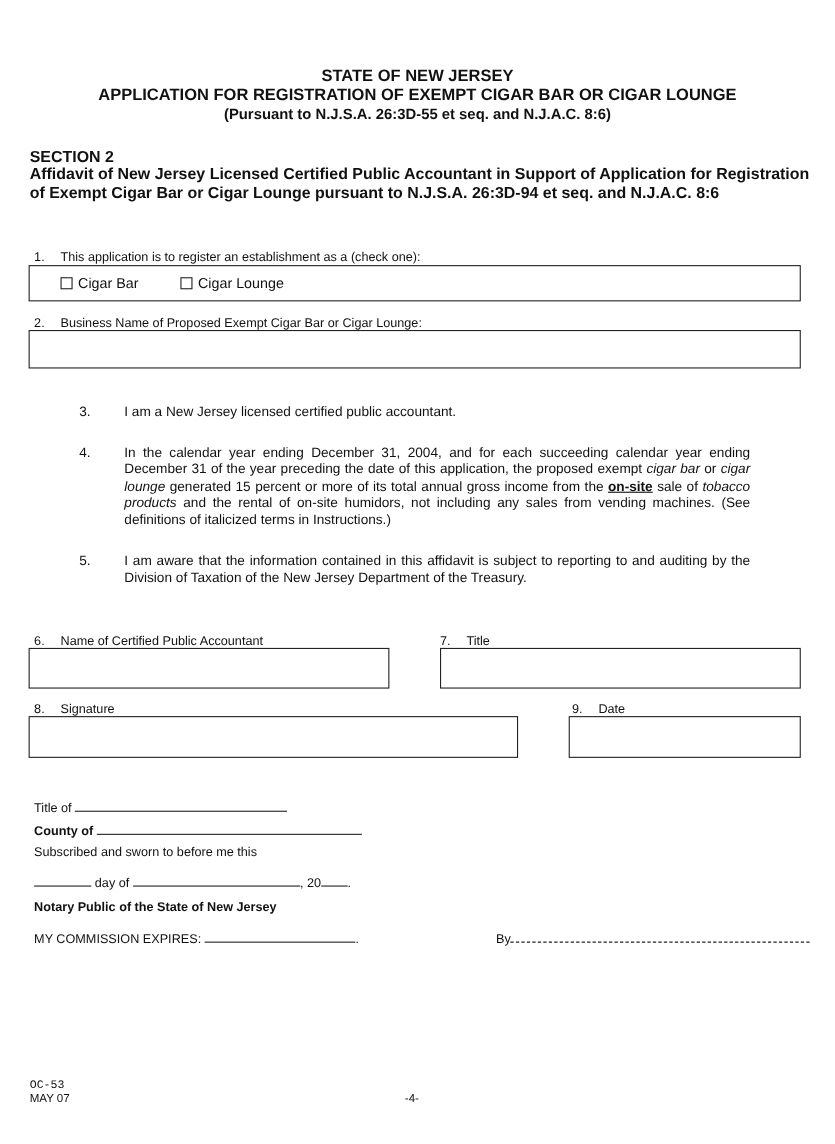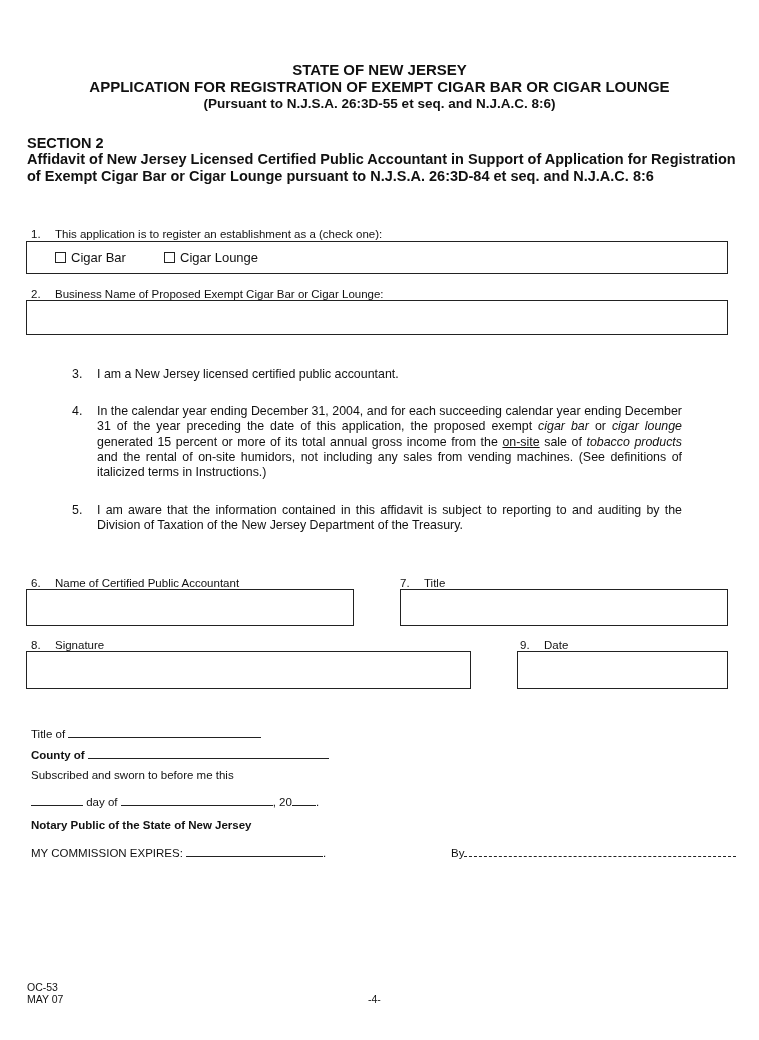--- a/index.html
+++ b/index.html
@@ -47,44 +47,44 @@
     .chk .sq {
       width: 11px; height: 11px; border: 1.3px solid #222; display: inline-block;
       margin-right: 5px; box-sizing: border-box;
     }
 
     
     .stmt {
       left: 72px; width: 610px; font-size: 12.4px; line-height: 15.3px;
     }
     .stmt .n { position: absolute; left: 0; top: 0; }
-    .stmt .t { margin-left: 25px; text-align: justify; text-align-last: left; }
+    .stmt .t { margin-left: 41px; text-align: justify; text-align-last: left; }
     .stmt .t i { font-style: italic; }
-    .stmt .t u { text-decoration: underline; }
+    .stmt .t u { text-decoration: underline; font-weight: bold; }
 
     
     .nl {
       font-size: 11.5px; line-height: 14px; white-space: nowrap;
     }
     .uline {
       display: inline-block; border-bottom: 1px solid #222; height: 11px; vertical-align: baseline;
     }
     .bold { font-weight: bold; }
 
     .foot { font-size: 10.5px; line-height: 12px; }
   </style>
 </head>
 <body>
 
 <div class="abs hdr hdr1">STATE OF NEW JERSEY</div>
 <div class="abs hdr hdr2">APPLICATION FOR REGISTRATION OF EXEMPT CIGAR BAR OR CIGAR LOUNGE</div>
 <div class="abs hdr hdr3">(Pursuant to N.J.S.A. 26:3D-55 et seq. and N.J.A.C. 8:6)</div>
 
 <div class="abs sec-title">SECTION 2</div>
-<div class="abs sec-sub">Affidavit of New Jersey Licensed Certified Public Accountant in Support of Application for Registration of Exempt Cigar Bar or Cigar Lounge pursuant to N.J.S.A. 26:3D-84 et seq. and N.J.A.C. 8:6</div>
+<div class="abs sec-sub">Affidavit of New Jersey Licensed Certified Public Accountant in Support of Application for Registration of Exempt Cigar Bar or Cigar Lounge pursuant to N.J.S.A. 26:3D-94 et seq. and N.J.A.C. 8:6</div>
 
 <div class="abs flabel" style="left:31px; top:228px;">
   <span class="num">1.</span><span>This application is to register an establishment as a (check one):</span>
 </div>
 <div class="abs box" style="left:26px; top:241px; width:702px; height:33px;">
 </div>
 <div class="chk" style="left:55px;">
   <span class="sq"></span>
   <span>Cigar Bar</span>
 </div>
@@ -149,15 +149,15 @@
 </div>
 <div class="abs nl bold" style="left:31px; top:818px;">Notary Public of the State of New Jersey</div>
 <div class="abs nl" style="left:31px; top:845px;">
   <span>MY COMMISSION EXPIRES:</span>
   <span class="uline" style="width:137px;"></span><span>.</span>
 </div>
 <div class="abs nl" style="left:439px; top:845px;padding-left:12px;">
   <span>By</span><span class="uline" style="width:272px; border-bottom-style:dashed;"></span>
 </div>
 
-<div class="abs foot" style="left:27px; top:981px;">OC-53</div>
+<div class="abs foot" style="left:27px; top:981px;font-family:Liberation Mono, monospace;">OC-53</div>
 <div class="abs foot" style="left:27px; top:993px;">MAY 07</div>
 <div class="abs foot" style="left:368px; top:993px;">-4-</div>
 
 </body></html>

